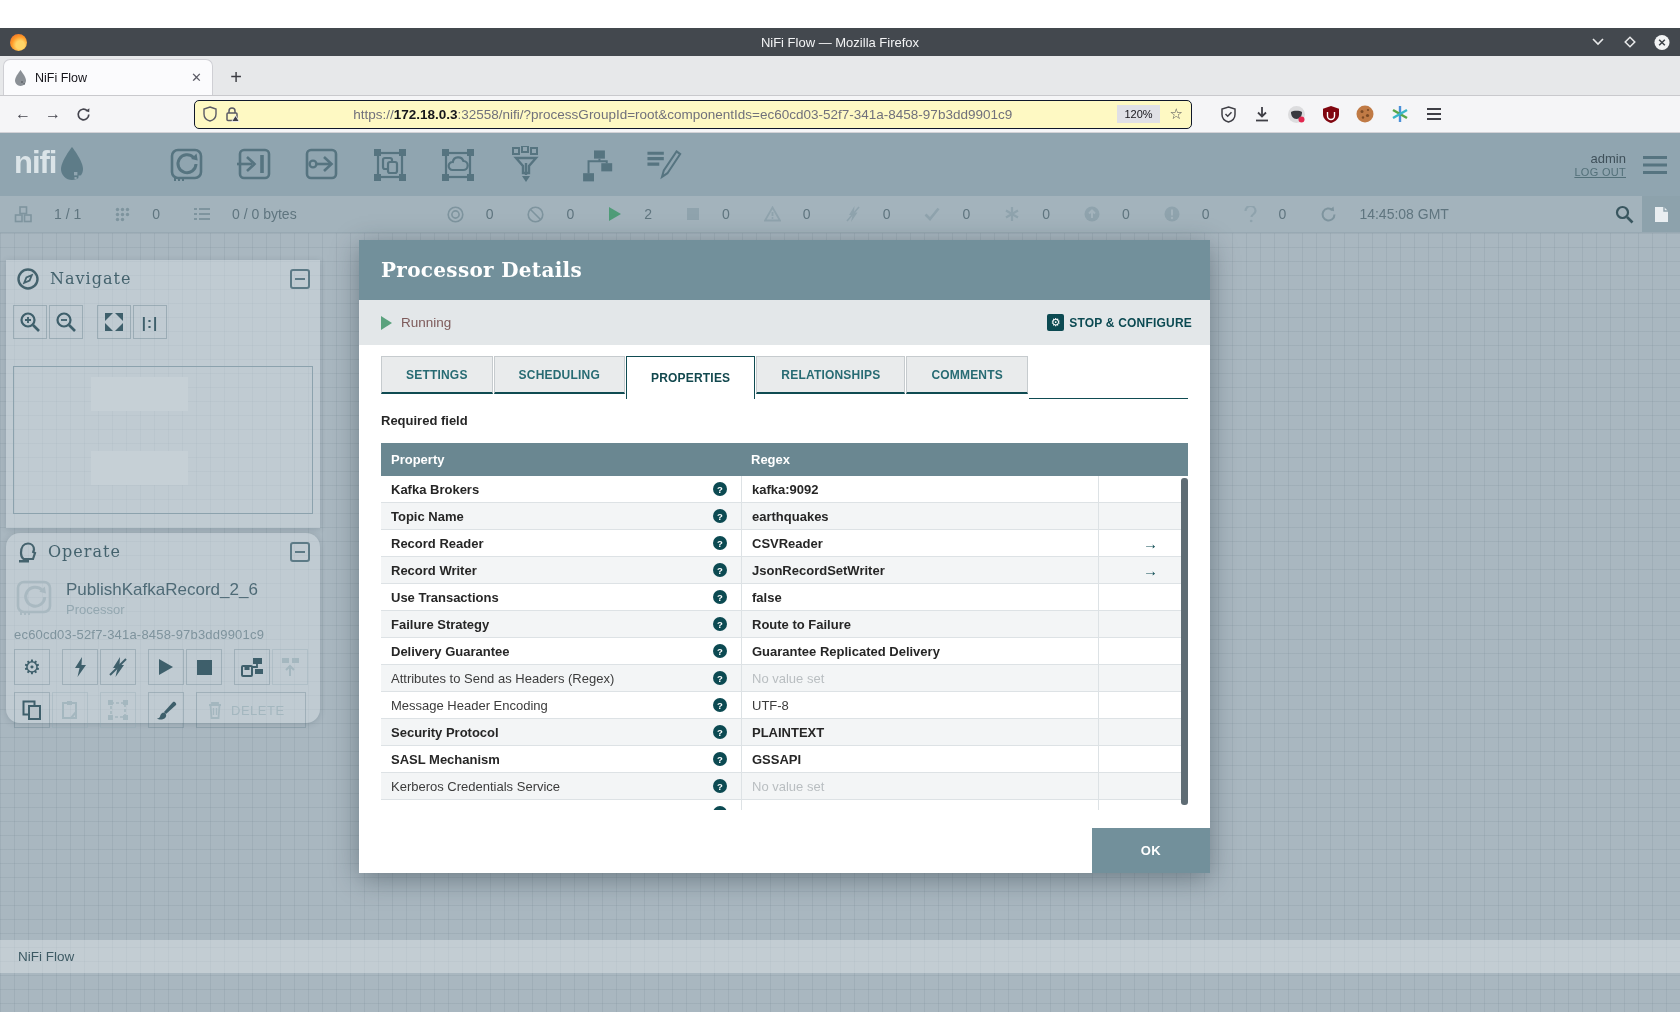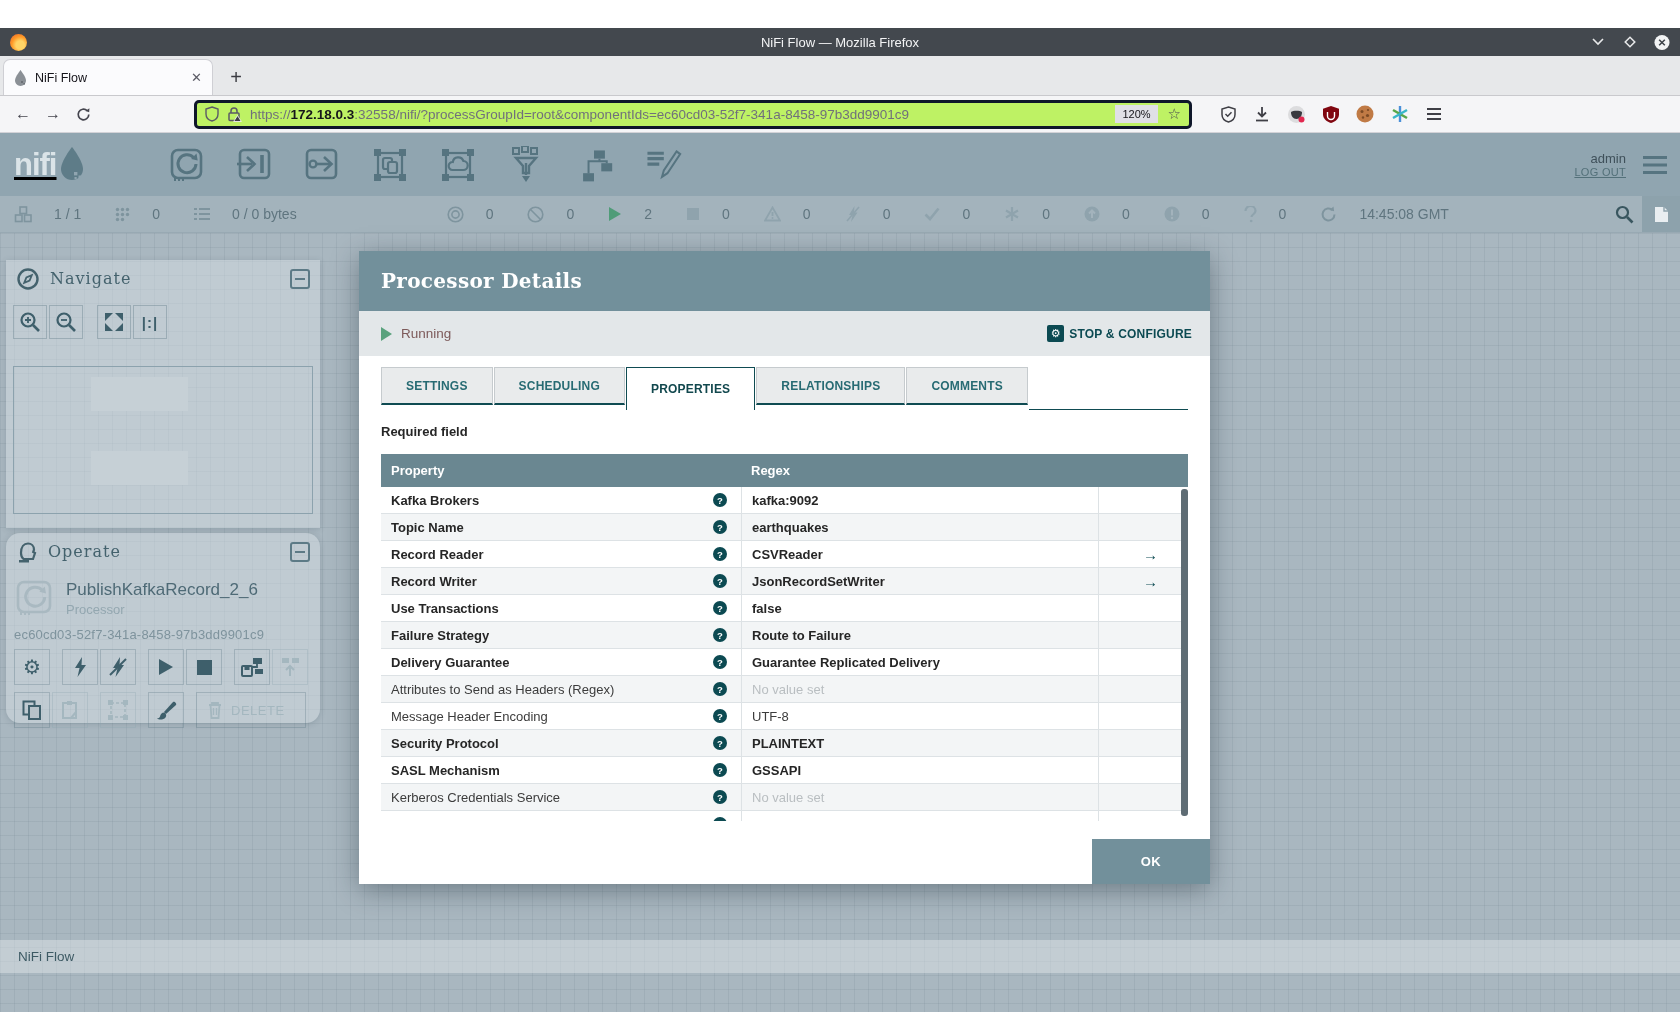--- a/index.html
+++ b/index.html
@@ -23,32 +23,32 @@
   .tab-close { color:#5b5b66; font-size:13px; }
   .newtab { width:30px; height:30px; margin:0 0 3px 8px; display:flex; align-items:center; justify-content:center;
     color:#3b3b42; font-size:20px; border-radius:4px; }
 
   .urlbar { position:absolute; top:68px; left:0; right:0; height:37px; background:#f5f5f7;
     border-bottom:1px solid #d2d2d7; display:flex; align-items:center; }
   .navbtn { width:30px; height:28px; display:flex; align-items:center; justify-content:center;
     color:#45454e; font-size:16px; }
   .navbtn.back { margin-left:8px; }
   .navbtn.fwd { color:#45454e; }
-  .urlfield { height:29px; width:998px; margin-left:96px; background:#bef264; border:3px solid #0f172a;
-    border-radius:5px; display:flex; align-items:center; padding:0 8px; }
+  .urlfield { height:29px; width:998px; margin-left:96px; background:#fef9c3; border:1px solid #0f172a;
+    border-radius:5px; display:flex; align-items:center; padding:0 8px;text-align:center; }
   .url-text { font-size:13.5px; color:#70707b; margin-left:8px; white-space:nowrap; overflow:hidden; flex:1; }
   .url-text b { color:#16161b; font-weight:700; }
   .zoom-pill { background:#e0e0e6; border-radius:0; font-size:11px; color:#15141a; padding:3px 7px; margin-right:10px; }
   .star { color:#4a4a52; font-size:15px; }
   .ext-icons { display:flex; align-items:center; gap:17px; margin-left:28px; }
 
   
   .nifi-header { position:absolute; top:105px; left:0; right:0; height:63px; background:#90a5b0;
     display:flex; align-items:center; }
-  .nifi-logo { display:flex; align-items:center; margin-left:14px; width:116px;text-decoration:underline; }
+  .nifi-logo { display:flex; align-items:flex-start; margin-left:14px; width:116px; }
   .nifi-logo-text { font-size:31px; font-weight:700; letter-spacing:-1px; color:#dbe4e8; }
   .comp-toolbar { display:flex; align-items:center; gap:28px; margin-left:36px; }
   .comp-btn { width:40px; height:36px; display:flex; align-items:center; justify-content:center; }
   .hdr-right { margin-left:auto; display:flex; align-items:center; margin-right:12px; }
   .user-block { text-align:right; margin-right:16px; }
   .user-name { font-size:13px; color:#3f505a; }
   .logout { font-size:11px; color:#537079; text-decoration:underline; letter-spacing:0.3px; }
 
   
   .nifi-stats { position:absolute; top:168px; left:0; right:0; height:37px; background:#a3b3bc;
@@ -99,21 +99,21 @@
   .op-btn.wide { width:110px; justify-content:flex-start; padding-left:10px; gap:8px;
     font-size:13px; letter-spacing:0.5px; color:#a4b7bf; }
   .gear-glyph { font-size:20px; line-height:1; }
 
   
   .breadcrumb-bar { position:absolute; left:0; right:0; top:707px; height:33px; background:rgba(230,236,239,0.42);
     display:flex; align-items:center; padding-left:18px; }
   .breadcrumb-link { font-size:13.5px; color:#3d5a64; }
 
   
-  .dialog { position:absolute; left:359px; top:18px; width:851px; height:633px; background:#ffffff;
+  .dialog { position:absolute; left:359px; top:7px; width:851px; height:633px; background:#ffffff;
     box-shadow:0 6px 26px rgba(20,35,45,0.4); }
   .dlg-hdr { height:60px; background:#72909b; display:flex; align-items:center; padding:0 22px; }
   .dlg-title { font-family:"DejaVu Serif",serif; font-size:20px; font-weight:700; color:#ffffff; letter-spacing:0.3px; }
   .dlg-status { height:45px; background:#e3e7e9; display:flex; align-items:center; padding:0 18px 0 22px; }
   .run-tri { width:0; height:0; border-left:11px solid #5aa27d; border-top:7px solid transparent;
     border-bottom:7px solid transparent; margin-right:9px; }
   .run-label { font-size:13.5px; color:#7d5a5a; }
   .dlg-action { margin-left:auto; display:flex; align-items:center; gap:5px; }
   .action-ic { width:17px; height:17px; background:#0c4a52; border-radius:2px; color:#fff; font-size:11px;
     display:flex; align-items:center; justify-content:center; }

